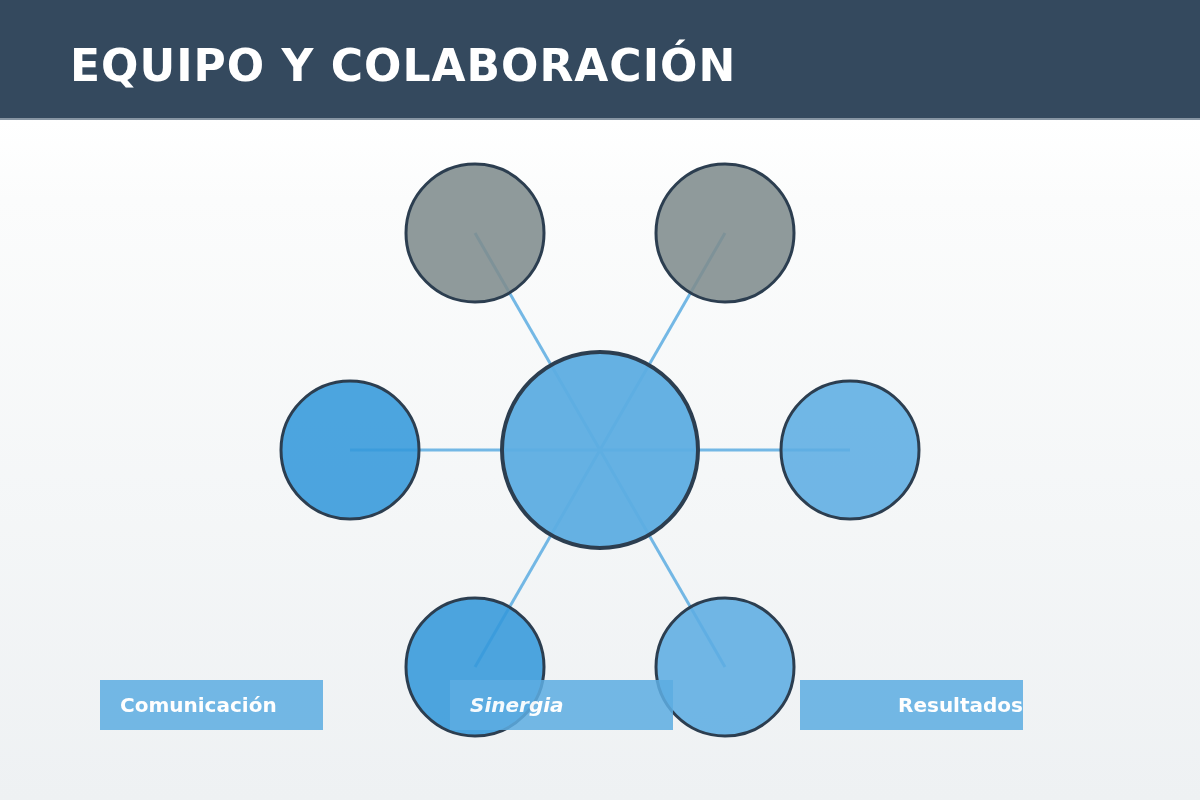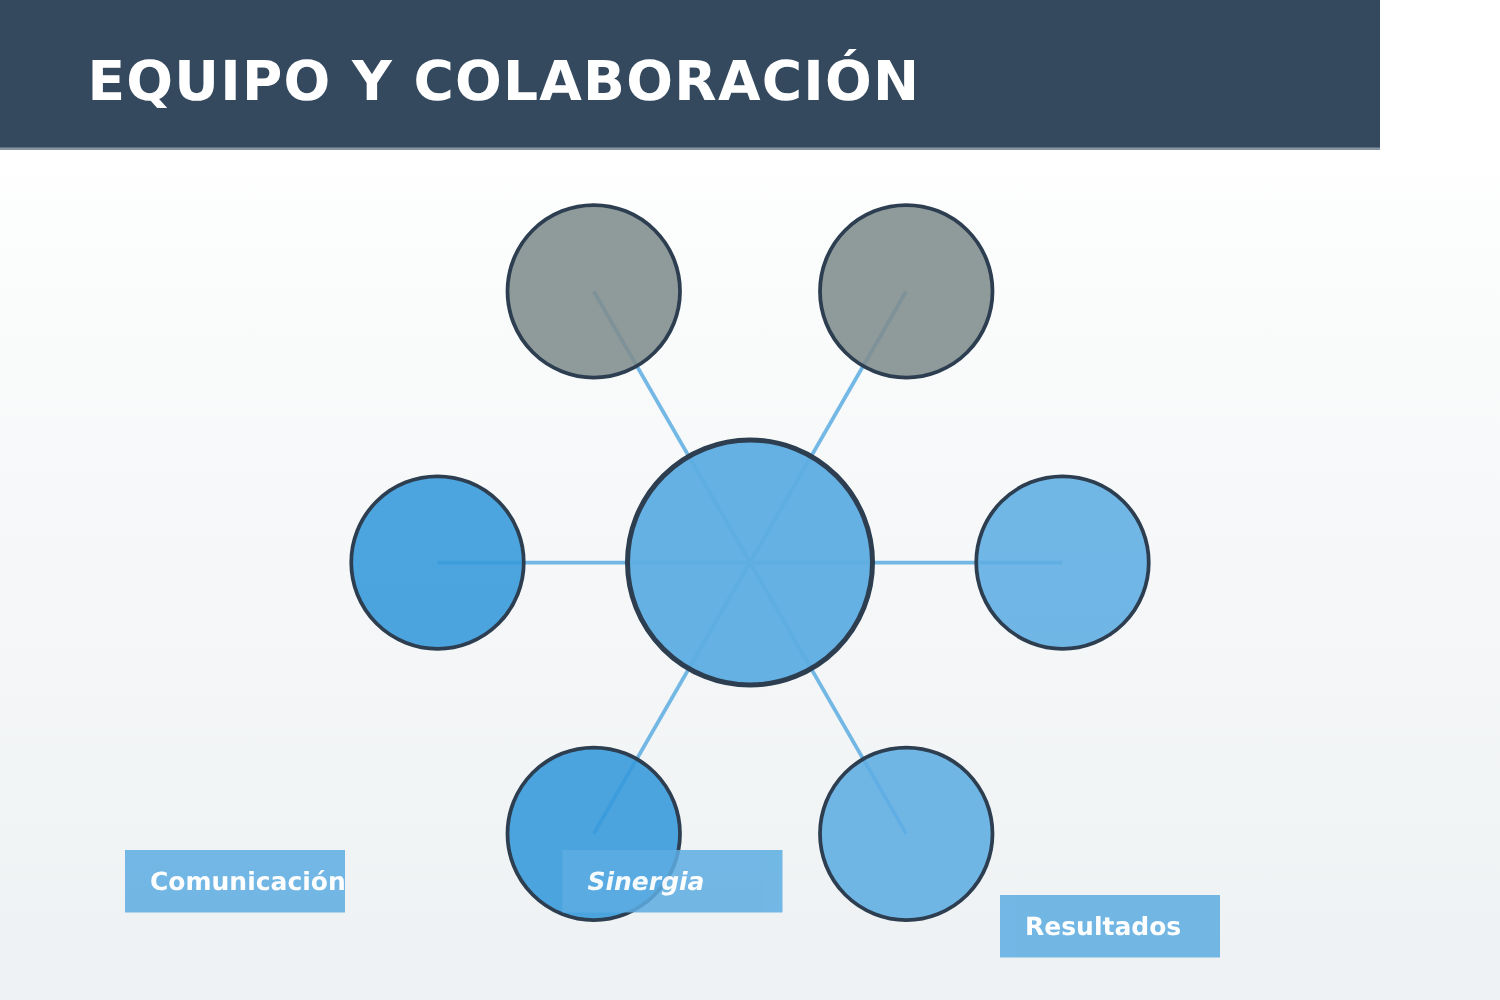--- a/index.html
+++ b/index.html
@@ -2,31 +2,31 @@
 <html><head>
 <meta charset="utf-8">
 <style>
   html, body { margin: 0; padding: 0; }
   body {
     width: 1200px; height: 800px; overflow: hidden; position: relative;
     background: linear-gradient(to bottom, #ffffff 120px, #fbfcfc 200px, #eef1f3 800px);
     font-family: "DejaVu Sans", sans-serif;
   }
   .header {
-    position: absolute; left: 0; top: 0; width: 1104px; height: 120px;
+    position: absolute; left: 0; top: 0; width: 1200px; height: 120px;
     background: #34495e; border-bottom: 2px solid #8795a3; box-sizing: border-box;
   }
   .title {
     position: absolute; left: 70px; top: 38px; margin: 0;
     font-family: "DejaVu Sans", sans-serif; font-weight: bold; font-size: 44px;
     color: #ffffff; letter-spacing: 1px; line-height: 56px;
   }
   svg.diagram { position: absolute; left: 0; top: 0; }
   .label-box {
-    position: absolute; width: 176px; height: 50px; background: rgba(93,173,226,0.9);
+    position: absolute; width: 223px; height: 50px; background: rgba(93,173,226,0.9);
     box-sizing: border-box; padding-left: 20px;
     font-family: "DejaVu Sans", sans-serif; font-weight: bold; font-size: 20px;
     color: #ffffff; line-height: 50px; opacity: 0.95;
   }
 </style>
 </head>
 <body>
 
 <div class="header">
   <h1 class="title">EQUIPO Y COLABORACIÓN</h1>
@@ -48,13 +48,13 @@
   <circle cx="475" cy="233" r="69" fill="#7f8c8d" fill-opacity="0.88" stroke="#2c3e50" stroke-width="3"></circle>
   <circle cx="725" cy="233" r="69" fill="#7f8c8d" fill-opacity="0.88" stroke="#2c3e50" stroke-width="3"></circle>
   <circle cx="350" cy="450" r="69" fill="#3498db" fill-opacity="0.88" stroke="#2c3e50" stroke-width="3"></circle>
   <circle cx="850" cy="450" r="69" fill="#5dade2" fill-opacity="0.88" stroke="#2c3e50" stroke-width="3"></circle>
   <circle cx="475" cy="667" r="69" fill="#3498db" fill-opacity="0.88" stroke="#2c3e50" stroke-width="3"></circle>
   <circle cx="725" cy="667" r="69" fill="#5dade2" fill-opacity="0.88" stroke="#2c3e50" stroke-width="3"></circle>
 </svg>
 
 <div class="label-box" style="left:100px; top:680px;">Comunicación</div>
 <div class="label-box" style="left:450px; top:680px;font-style:italic;">Sinergia</div>
-<div class="label-box" style="left:800px; top:716px;">Resultados</div>
+<div class="label-box" style="left:800px; top:680px;text-align:right;">Resultados</div>
 
 </body></html>

